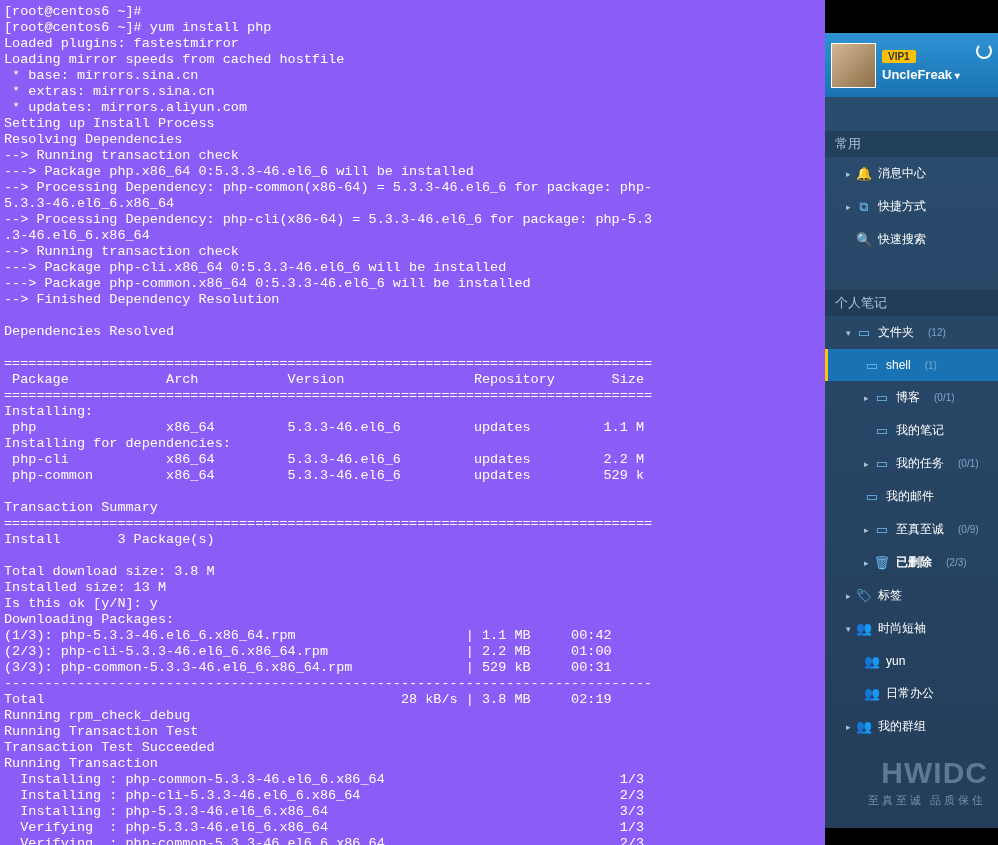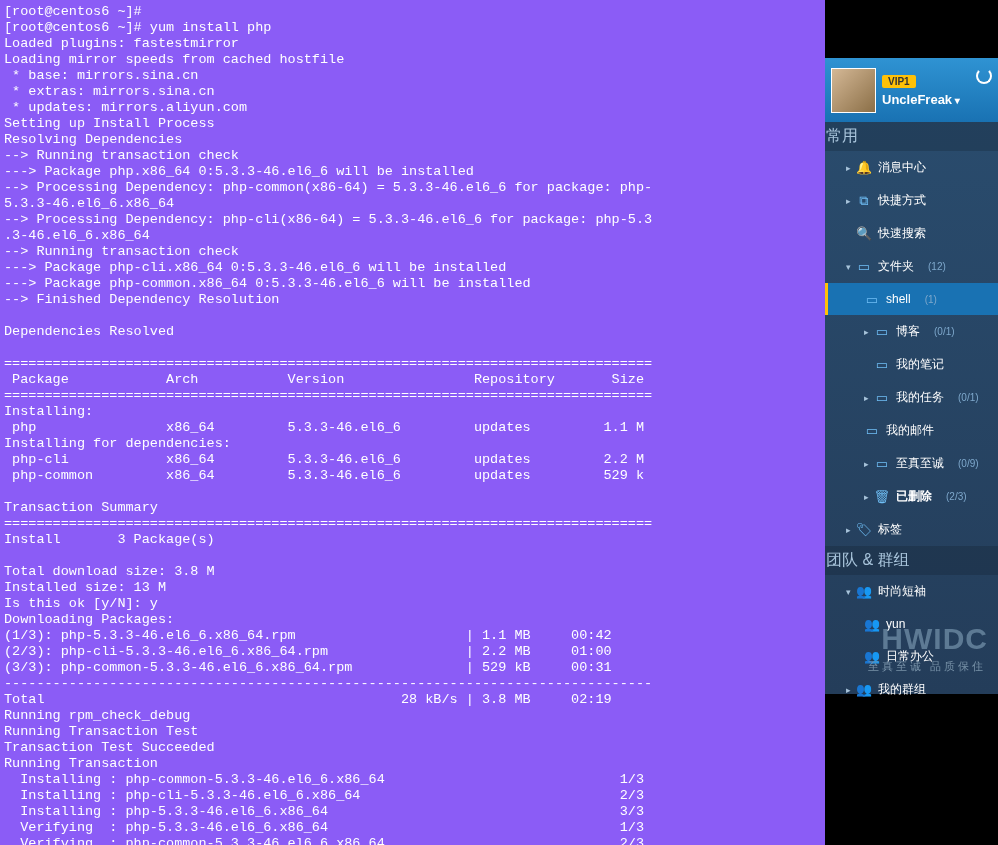--- a/index.html
+++ b/index.html
@@ -1,26 +1,26 @@
 <!DOCTYPE html>
 <html><head>
 <meta charset="utf-8">
 <style>
 * { margin: 0; padding: 0; box-sizing: border-box; }
 body { font-family: monospace; background: #000; color: #fff; width: 998px; height: 845px; overflow: hidden; position: relative; }
 .terminal { position: absolute; left: 0; top: 0; width: 825px; height: 845px; background: #8b5cf6; color: #fff; font-family: 'Courier New', monospace; font-size: 13.5px; line-height: 16px; padding: 4px; white-space: pre; }
-.sidebar { position: absolute; right: 0; top: 58px; width: 173px; height: 636px; background: linear-gradient(to bottom, #2a4d6f 0%, #243d5a 100%); color: #fff; font-family: Arial, sans-serif; font-size: 12px; }
+.sidebar { position: absolute; right: 0; top: 33px; width: 173px; height: 795px; background: linear-gradient(to bottom, #2a4d6f 0%, #243d5a 100%); color: #fff; font-family: Arial, sans-serif; font-size: 12px; }
 .user-header { background: linear-gradient(to bottom, #2f93d3, #1972b3); height: 64px; display: flex; align-items: center; padding: 6px; }
 .avatar { width: 45px; height: 45px; background: linear-gradient(135deg, #d4b896, #8b6f47); border: 1px solid #fff; }
 .user-info { margin-left: 6px; flex: 1; }
 .vip-badge { background: #ffc107; color: #333; font-size: 10px; padding: 1px 6px; border-radius: 2px; font-weight: bold; display: inline-block; }
 .username { color: #fff; font-size: 13px; margin-top: 4px; cursor: pointer; font-weight: bold; }
 .username::after { content: " ▾"; font-size: 10px; }
 .refresh { width: 16px; height: 16px; border: 2px solid #fff; border-radius: 50%; border-top-color: transparent; align-self: flex-start; margin-top: 4px; }
-.section-header { background: rgba(0,0,0,0.15); padding: 4px 1px; font-size: 16px; color: #a8c4db; }
+.section-header { background: rgba(0,0,0,0.15); padding: 4px 10px; font-size: 13px; color: #a8c4db; margin-top: 34px; }
 .menu-item { padding: 8px 10px 8px 18px; display: flex; align-items: center; cursor: pointer; border-left: 3px solid transparent; }
 .menu-item.active { background: #1972b3; border-left-color: #ffc107; }
 .menu-item .arrow { width: 8px; display: inline-block; color: #a8c4db; font-size: 9px; margin-right: 2px; }
 .menu-item.collapsed .arrow::before { content: "▸"; }
 .menu-item.expanded .arrow::before { content: "▾"; }
 .menu-item .icon { width: 16px; height: 16px; margin-right: 6px; display: inline-flex; align-items: center; justify-content: center; font-size: 13px; color: #6fbef5; }
 .menu-item .label { color: #fff; }
 .menu-item .count { color: #7ea8cc; font-size: 10px; margin-left: 14px; }
 .sub-item { padding-left: 36px; }
 .sub-item-l2 { padding-left: 46px; }
@@ -105,20 +105,21 @@
     <span class="arrow"></span>
     <span class="icon">⧉</span>
     <span class="label">快捷方式</span>
   </div>
   <div class="menu-item">
     <span class="arrow"></span>
     <span class="icon">🔍</span>
     <span class="label">快速搜索</span>
   </div>
 
+  <div class="section-header">个人笔记</div>
   <div class="menu-item expanded">
     <span class="arrow"></span>
     <span class="icon">▭</span>
     <span class="label">文件夹</span>
     <span class="count">(12)</span>
   </div>
   <div class="menu-item sub-item active">
     <span class="icon">▭</span>
     <span class="label">shell</span>
     <span class="count">(1)</span>
@@ -154,21 +155,20 @@
     <span class="icon">🗑</span>
     <span class="label deleted">已删除</span>
     <span class="count">(2/3)</span>
   </div>
   <div class="menu-item collapsed">
     <span class="arrow"></span>
     <span class="icon">🏷</span>
     <span class="label">标签</span>
   </div>
 
-  <div class="section-header">团队 &amp; 群组</div>
   <div class="menu-item expanded">
     <span class="arrow"></span>
     <span class="icon">👥</span>
     <span class="label">时尚短袖</span>
   </div>
   <div class="menu-item sub-item">
     <span class="icon">👥</span>
     <span class="label">yun</span>
   </div>
   <div class="menu-item sub-item">

